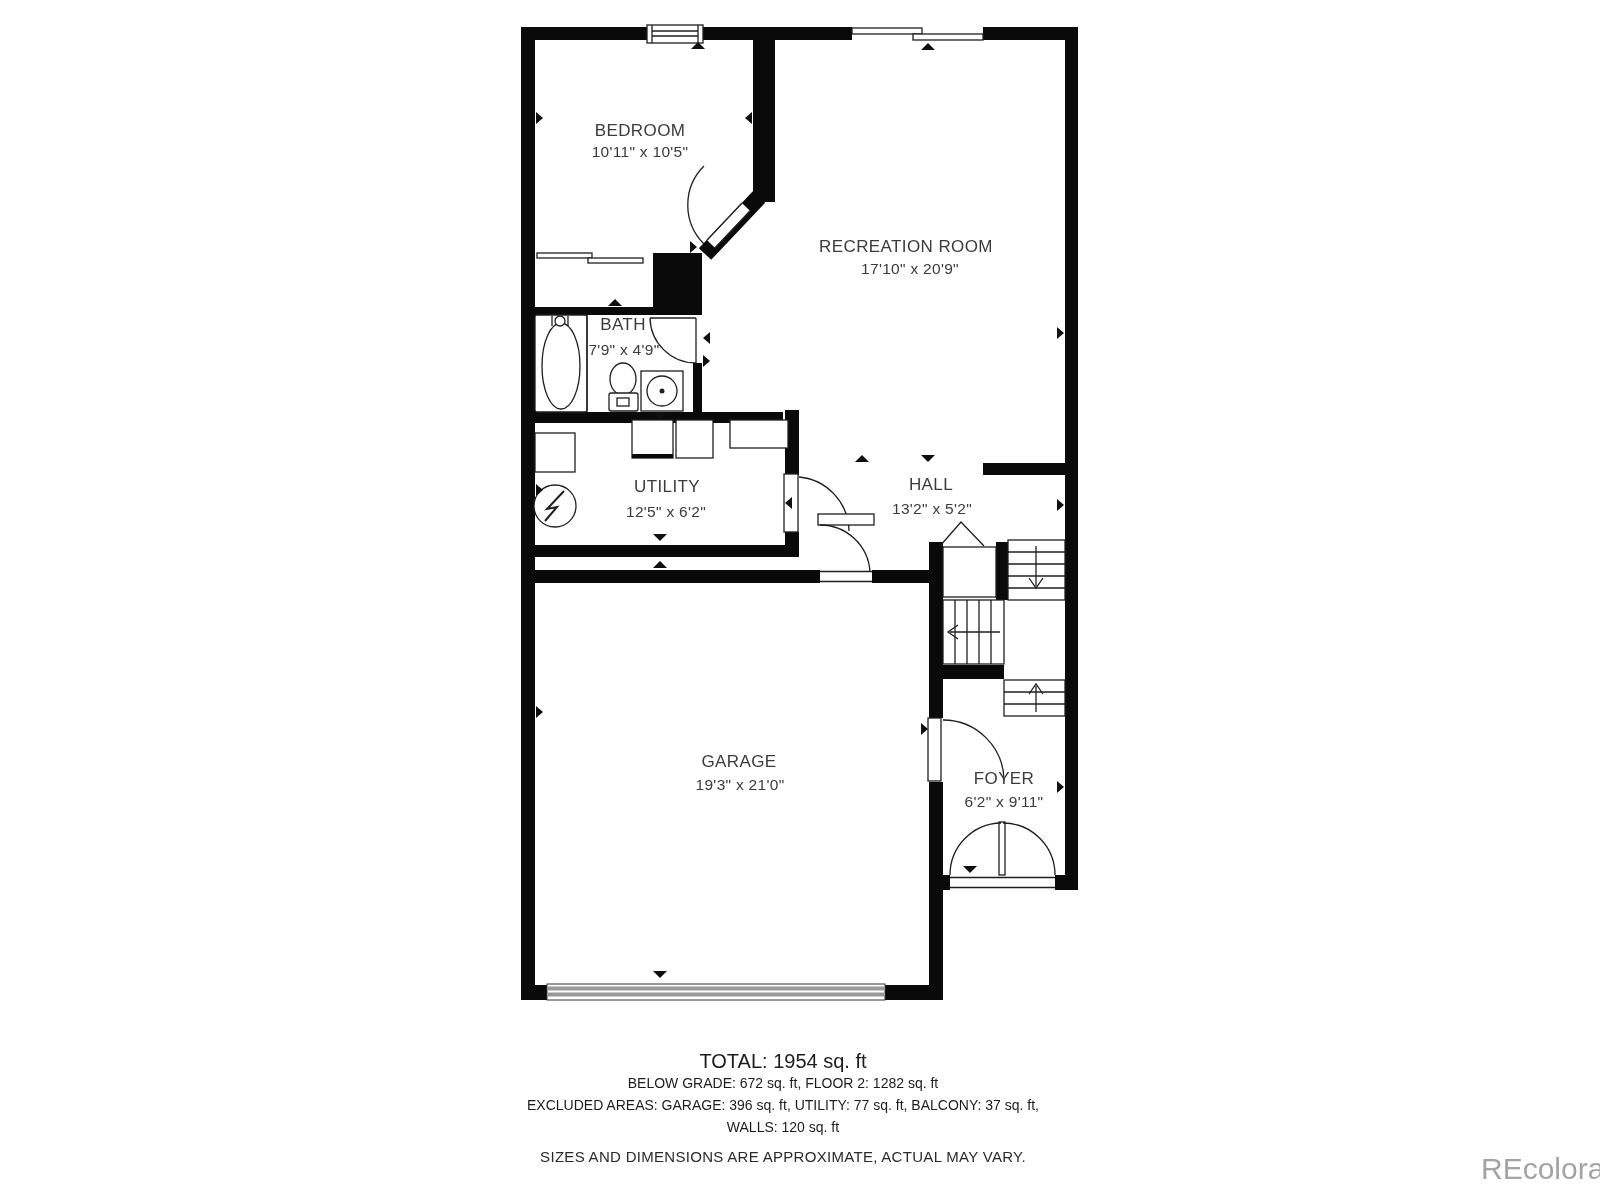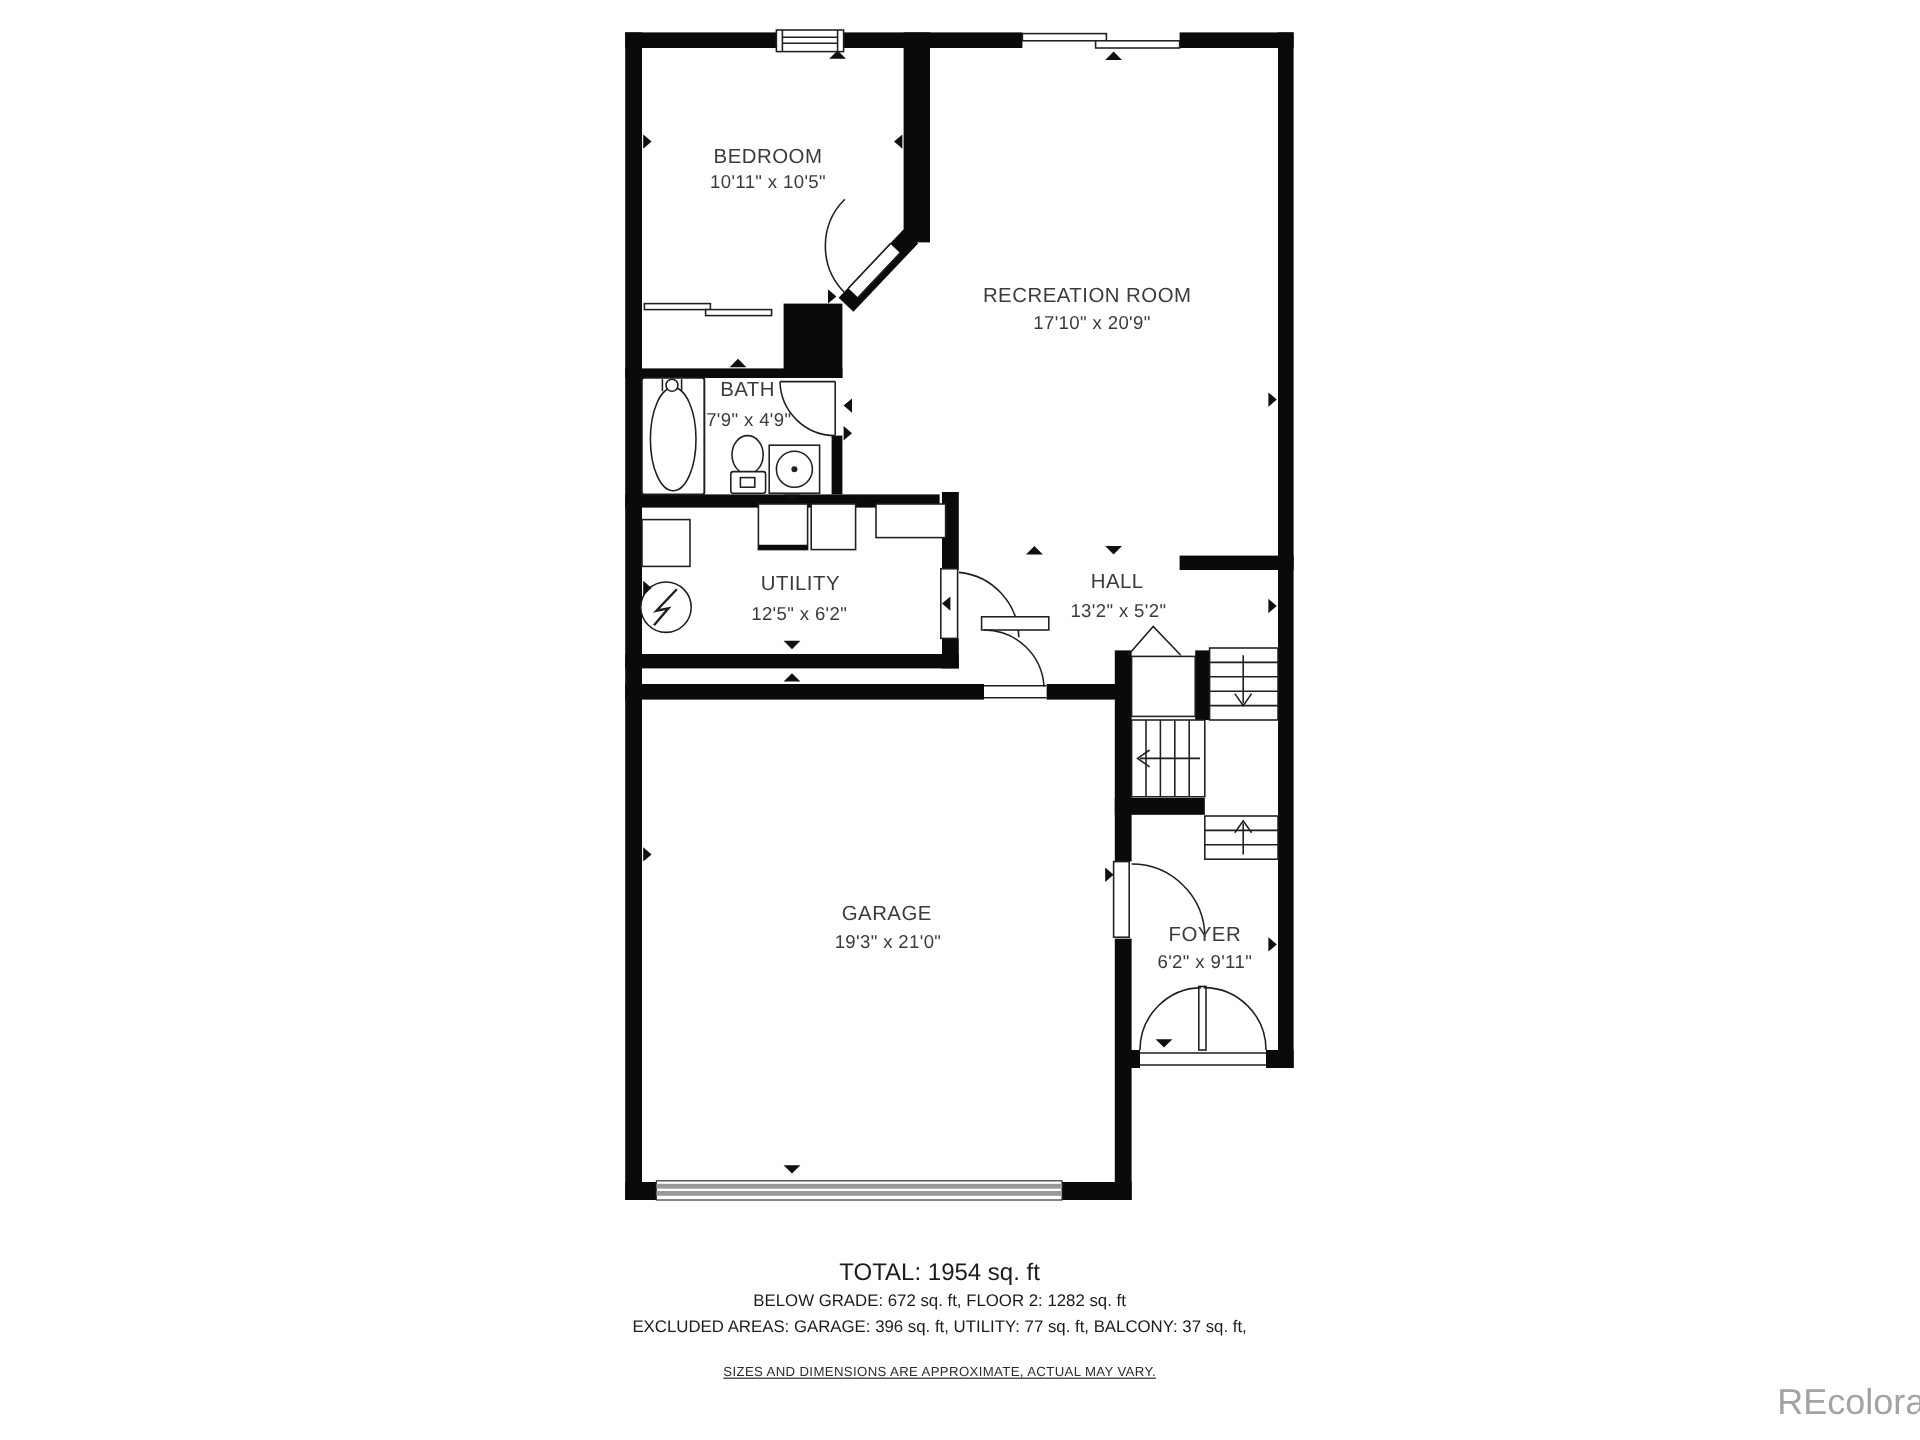--- a/index.html
+++ b/index.html
@@ -7,21 +7,21 @@
   #plan{position:absolute;left:0;top:0;width:1600px;height:1200px;}
   .room-name{font-family:"Liberation Sans",sans-serif;font-size:17px;letter-spacing:.4px;fill:#3b3b3b;text-anchor:middle;}
   .room-dims{font-family:"Liberation Sans",sans-serif;font-size:15.5px;letter-spacing:.3px;fill:#3b3b3b;text-anchor:middle;}
   .wall{fill:#0a0a0a;}
   .thin{stroke:#1f1f1f;stroke-width:1.3;fill:none;}
   .thinw{stroke:#1f1f1f;stroke-width:1.3;fill:#ffffff;}
   .mark{fill:#0f0f0f;}
   #footer{position:absolute;left:283px;top:1050px;width:1000px;text-align:center;color:#1c1c1c;}
   #footer .total{font-size:20px;font-weight:normal;line-height:22px;}
   #footer .line{font-size:14px;line-height:22px;}
-  #footer .disclaimer{font-size:11px;letter-spacing:.3px;margin-top:22px;color:#2a2a2a;text-decoration:underline;}
+  #footer .disclaimer{font-size:15px;letter-spacing:.3px;margin-top:10px;color:#2a2a2a;}
   #watermark{position:absolute;left:1437px;top:1152px;font-size:30px;color:#a3a3a3;margin-left:44px;}
 </style>
 </head>
 <body>
 
 <svg id="plan" viewBox="0 0 1600 1200">
 
   <g>
 
     <rect class="wall" x="521" y="27" width="126" height="13"></rect>
@@ -263,16 +263,17 @@
 
     <text class="room-name" x="1004" y="784">FOYER</text>
     <text class="room-dims" x="1004" y="807">6'2" x 9'11"</text>
   </g>
 </svg>
 
 <div id="footer">
   <div class="total">TOTAL: 1954 sq. ft</div>
   <div class="line">BELOW GRADE: 672 sq. ft, FLOOR 2: 1282 sq. ft</div>
   <div class="line">EXCLUDED AREAS: GARAGE: 396 sq. ft, UTILITY: 77 sq. ft, BALCONY: 37 sq. ft,</div>
+  <div class="line">WALLS: 120 sq. ft</div>
   <div class="disclaimer">SIZES AND DIMENSIONS ARE APPROXIMATE, ACTUAL MAY VARY.</div>
 </div>
 
 <div id="watermark">REcolorado</div>
 
 </body></html>

